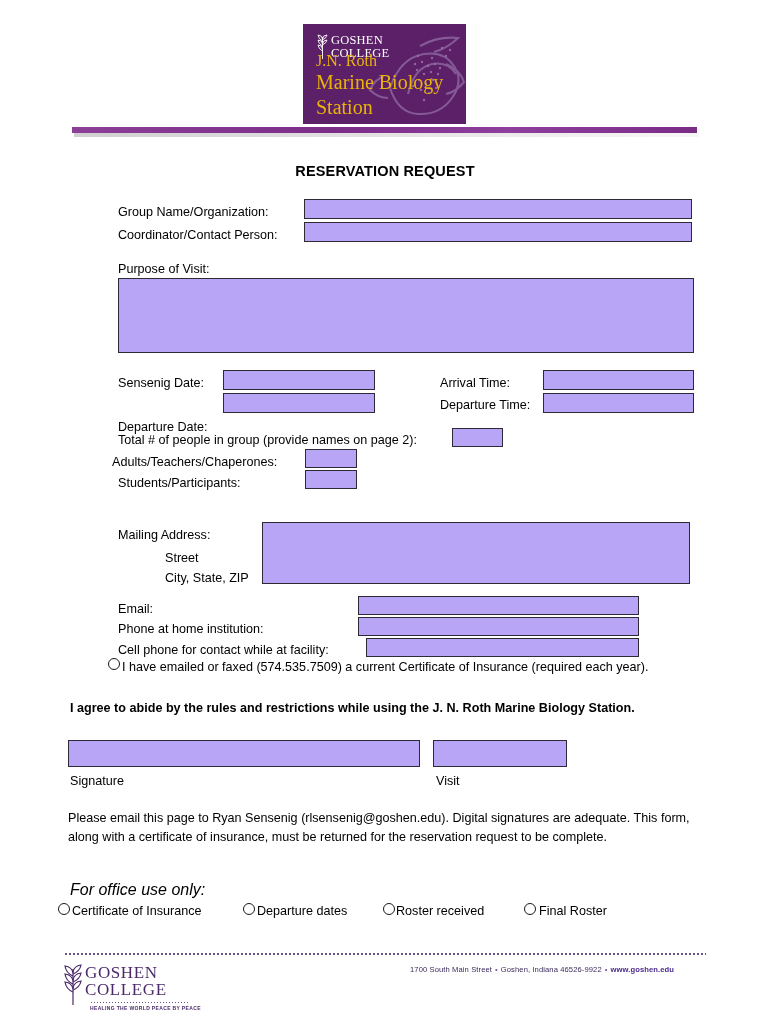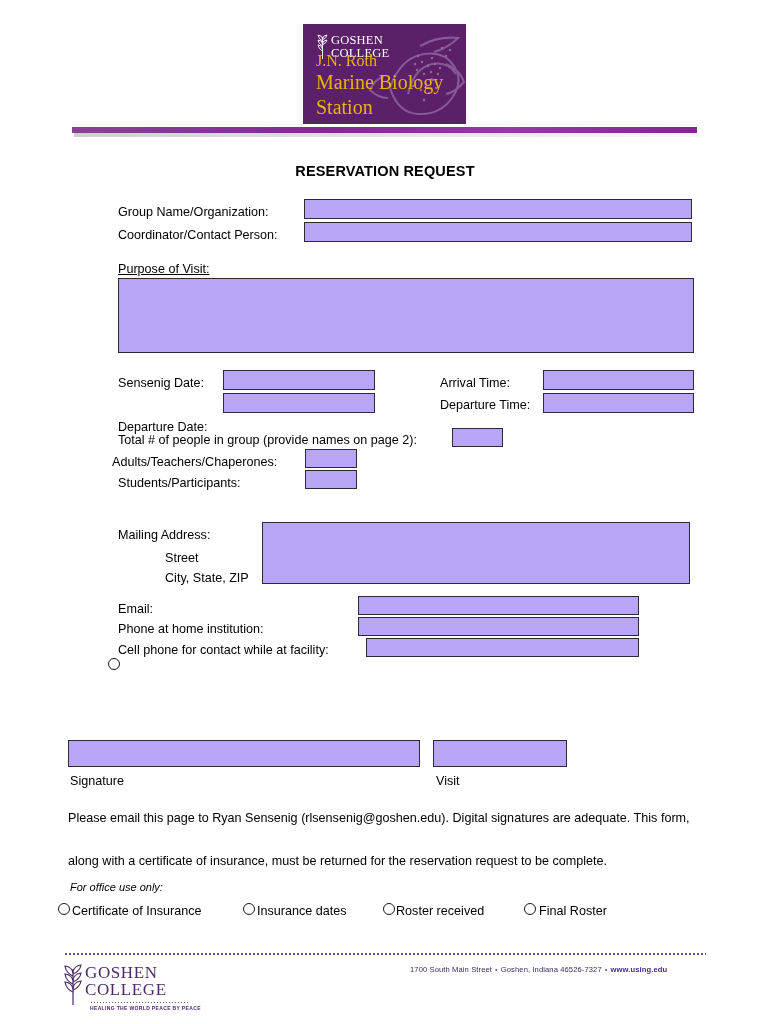--- a/index.html
+++ b/index.html
@@ -255,21 +255,21 @@
   <div class="rule-shadow"></div>
 
   <div class="doc-title">RESERVATION REQUEST</div>
 
   <div class="lbl" style="left:118px; top:206px;">Group Name/Organization:</div>
   <div class="field" style="left:304px; top:199px; width:388px; height:20px;"></div>
 
   <div class="lbl" style="left:118px; top:229px;">Coordinator/Contact Person:</div>
   <div class="field" style="left:304px; top:222px; width:388px; height:20px;"></div>
 
-  <div class="lbl" style="left:118px; top:263px;text-decoration:underline;">Purpose of Visit:</div>
+  <div class="lbl" style="left:118px; top:263px;">Purpose of Visit:</div>
   <div class="field" style="left:118px; top:278px; width:576px; height:75px;"></div>
 
   <div class="lbl" style="left:118px; top:377px;">Sensenig Date:</div>
   <div class="field" style="left:223px; top:370px; width:152px; height:20px;"></div>
 
   <div class="lbl" style="left:118px; top:421px;">Departure Date:</div>
   <div class="field" style="left:223px; top:393px; width:152px; height:20px;"></div>
 
   <div class="lbl" style="left:440px; top:377px;">Arrival Time:</div>
   <div class="field" style="left:543px; top:370px; width:151px; height:20px;"></div>
@@ -294,38 +294,40 @@
   <div class="lbl" style="left:118px; top:603px;">Email:</div>
   <div class="field" style="left:358px; top:596px; width:281px; height:19px;"></div>
 
   <div class="lbl" style="left:118px; top:623px;">Phone at home institution:</div>
   <div class="field" style="left:358px; top:617px; width:281px; height:19px;"></div>
 
   <div class="lbl" style="left:118px; top:644px;">Cell phone for contact while at facility:</div>
   <div class="field" style="left:366px; top:638px; width:273px; height:19px;"></div>
 
   <div class="radio" style="left:108px; top:658px;"></div>
-
+  <div class="lbl" style="left:122px; top:661px;">I have emailed or faxed (574.535.7509) a current Certificate of Insurance (required each year).</div>
+
+  <div class="para bold" style="left:70px; top:698px; width:660px;">I agree to abide by the rules and restrictions while using the J. N. Roth Marine Biology Station.</div>
 
   <div class="field" style="left:68px; top:740px; width:352px; height:27px;"></div>
   <div class="lbl" style="left:70px; top:775px;">Signature</div>
 
   <div class="field" style="left:433px; top:740px; width:134px; height:27px;"></div>
   <div class="lbl" style="left:436px; top:775px;">Visit</div>
 
   <div class="para" style="left:68px; top:808px; width:670px;">Please email this page to Ryan Sensenig (rlsensenig@goshen.edu).  Digital signatures are adequate. This form,</div>
-  <div class="para" style="left:68px; top:827px; width:670px;margin-top:24px;">along with a certificate of insurance, must be returned for the reservation request to be complete.</div>
-
-  <div class="lbl italic" style="left:70px; top:882px; font-size:11px;">For office use only:</div>
+  <div class="para" style="left:68px; top:827px; width:670px;">along with a certificate of insurance, must be returned for the reservation request to be complete.</div>
+
+  <div class="lbl italic" style="left:70px; top:882px; font-size:16px;">For office use only:</div>
 
   <div class="radio" style="left:58px; top:903px;"></div>
   <div class="lbl" style="left:72px; top:905px;">Certificate of Insurance</div>
 
   <div class="radio" style="left:243px; top:903px;"></div>
-  <div class="lbl" style="left:257px; top:905px;">Insurance dates</div>
+  <div class="lbl" style="left:257px; top:905px;">Departure dates</div>
 
   <div class="radio" style="left:383px; top:903px;"></div>
   <div class="lbl" style="left:396px; top:905px;">Roster received</div>
 
   <div class="radio" style="left:524px; top:903px;"></div>
   <div class="lbl" style="left:539px; top:905px;">Final Roster</div>
 
   <div class="footer-dots"></div>
 
   <div class="footer-logo">
@@ -344,16 +346,16 @@
       <span class="fl-words">
         <span>GOSHEN</span>
         <span>COLLEGE</span>
       </span>
     </div>
     <div class="fl-rule"></div>
     <div class="fl-tag">HEALING THE WORLD PEACE BY PEACE</div>
   </div>
 
   <div class="footer-addr">
-    <span>1700 South Main Street</span><span class="sep">•</span><span>Goshen, Indiana 46526-7327</span><span class="sep">•</span><span class="site">www.using.edu</span>
+    <span>1700 South Main Street</span><span class="sep">•</span><span>Goshen, Indiana 46526-9922</span><span class="sep">•</span><span class="site">www.goshen.edu</span>
   </div>
 
 </div>
 
 </body></html>

